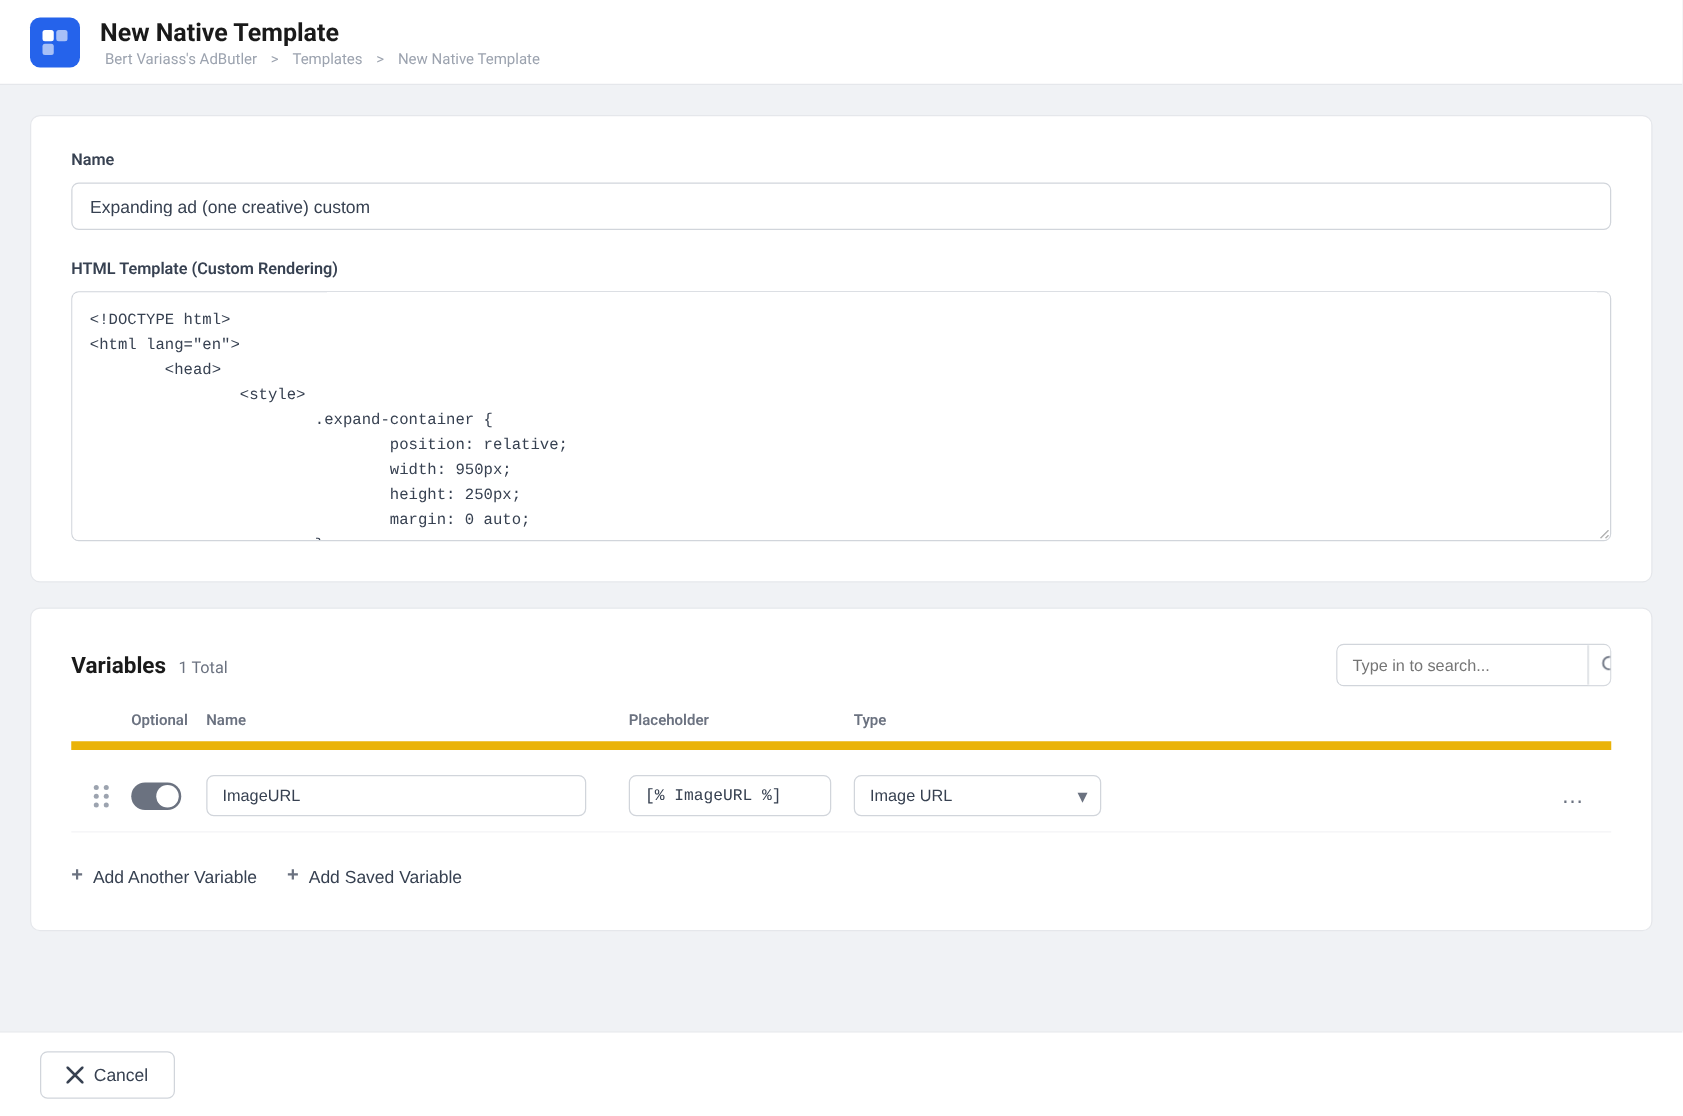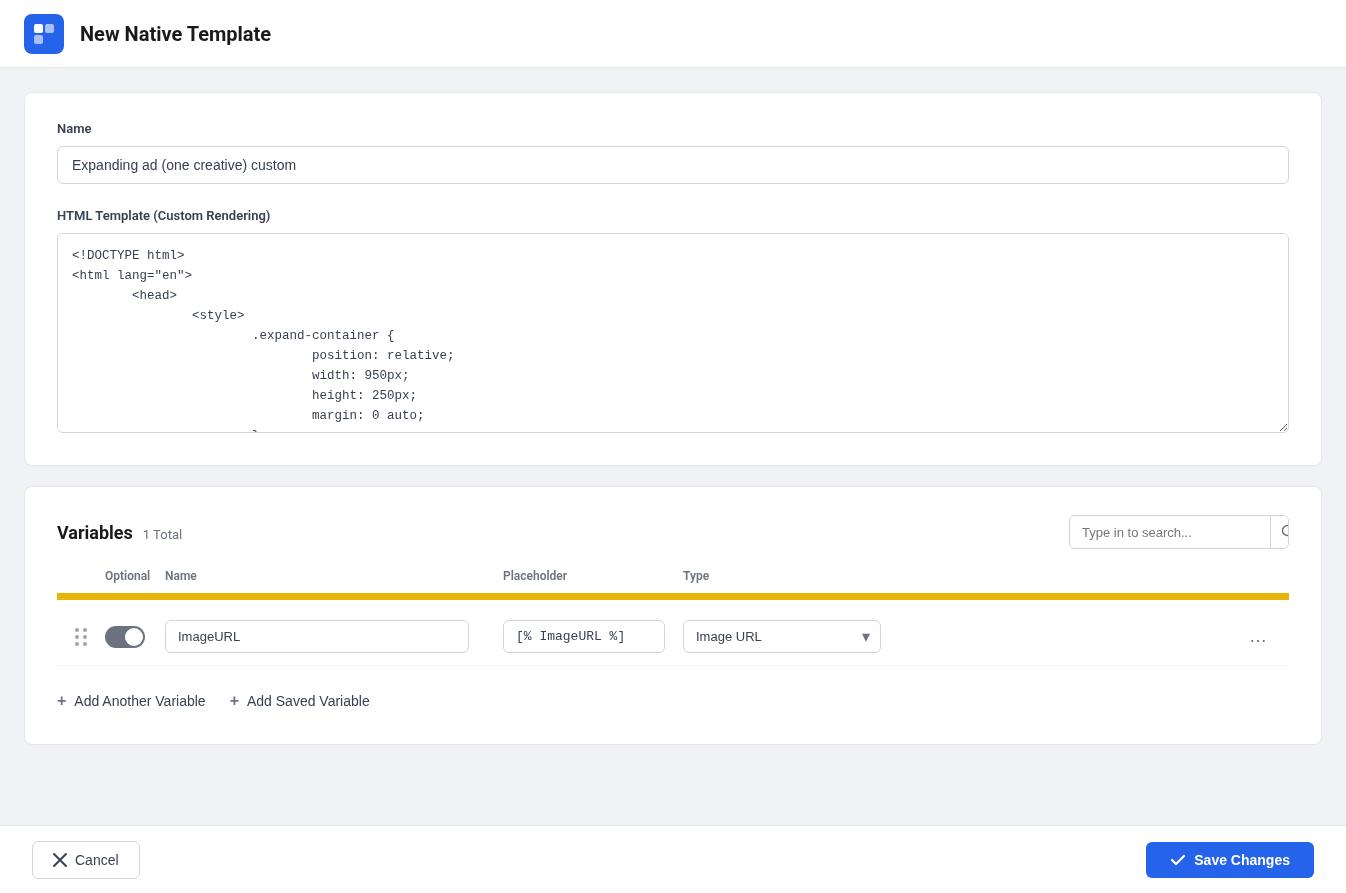--- a/index.html
+++ b/index.html
@@ -391,20 +391,27 @@
 <header class="header">
   <div class="header-logo">
     <svg viewBox="0 0 24 24" fill="none" xmlns="http://www.w3.org/2000/svg">
       <rect x="2" y="2" width="9" height="9" rx="2" fill="white"></rect>
       <rect x="13" y="2" width="9" height="9" rx="2" fill="white" opacity="0.6"></rect>
       <rect x="2" y="13" width="9" height="9" rx="2" fill="white" opacity="0.6"></rect>
     </svg>
   </div>
   <div class="header-text">
     <div class="header-title">New Native Template</div>
+    <div class="breadcrumb">
+      <span>Bert Variass's AdButler</span>
+      <span>&gt;</span>
+      <span>Templates</span>
+      <span>&gt;</span>
+      <span>New Native Template</span>
+    </div>
   </div>
 </header>
 
 <div class="main-content">
 
   <div class="card">
     <div class="section-gap">
       <div class="field-label">Name</div>
       <input type="text" class="text-input" value="Expanding ad (one creative) custom" style="">
     </div>
@@ -511,19 +518,13 @@
   <div class="bottom-spacer"></div>
 </div>
 
 <footer class="footer">
   <button class="cancel-btn">
     <svg width="14" height="14" viewBox="0 0 14 14" fill="none" xmlns="http://www.w3.org/2000/svg">
       <path d="M1 1L13 13M1 13L13 1" stroke="#374151" stroke-width="2" stroke-linecap="round"></path>
     </svg>
     <span>Cancel</span>
   </button>
-  <button class="save-btn">
-    <svg width="16" height="16" viewBox="0 0 16 16" fill="none" xmlns="http://www.w3.org/2000/svg">
-      <path d="M2 8L6 12L14 4" stroke="white" stroke-width="2.2" stroke-linecap="round" stroke-linejoin="round"></path>
-    </svg>
-    <span>Save Changes</span>
-  </button>
 </footer>
 
 </body></html>

